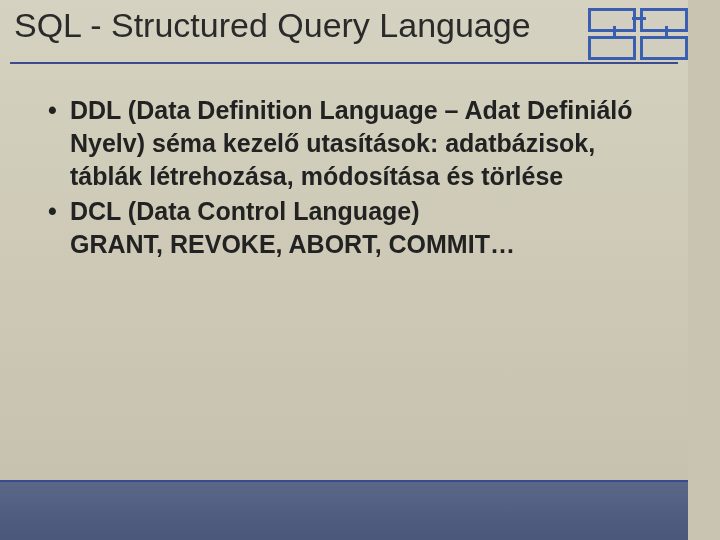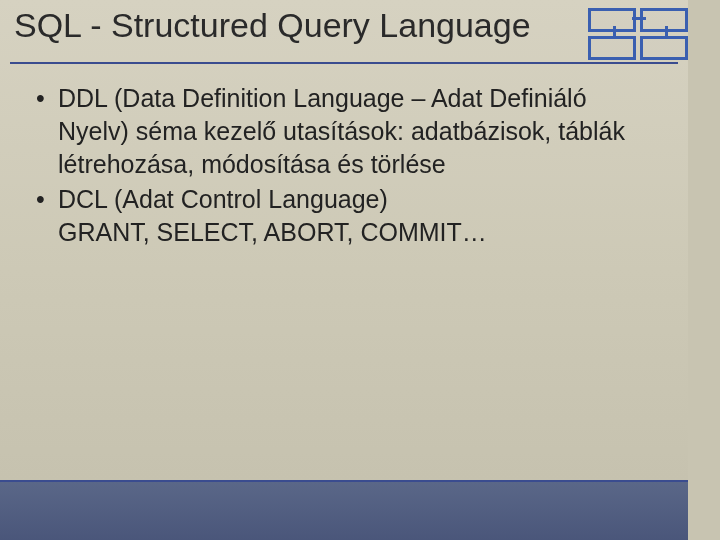--- a/index.html
+++ b/index.html
@@ -59,22 +59,23 @@
   .deco .vline2 { top: 18px; right: 20px; width: 3px; height: 13px; }
 
   .content {
     position: absolute;
     top: 78px;
     left: 30px;
     right: 20px;
   }
   ul.bullets {
     list-style: none;
-    margin: 4px;
+    margin: 16px;
     padding: 0;
+    font-weight: bold;
   }
   ul.bullets > li {
     position: relative;
     padding-left: 24px;
     margin-bottom: 2px;
     font-size: 25px;
     line-height: 1.32;
     color: #222;
   }
   ul.bullets > li::before {
@@ -117,20 +118,20 @@
     <div class="conn vline1"></div>
     <div class="conn vline2"></div>
   </div>
 
   <div class="content">
     <ul class="bullets">
       <li>
         <span>DDL (Data Definition Language – Adat Definiáló Nyelv) séma kezelő utasítások: adatbázisok, táblák létrehozása, módosítása és törlése</span>
       </li>
       <li>
-        <span>DCL (Adat Control Language)</span>
-        <span class="sub">GRANT, SELECT, ABORT, COMMIT…</span>
+        <span>DCL (Data Control Language)</span>
+        <span class="sub">GRANT, REVOKE, ABORT, COMMIT…</span>
       </li>
     </ul>
   </div>
 
   <div class="footer-band"></div>
 </div>
 
 </body></html>

